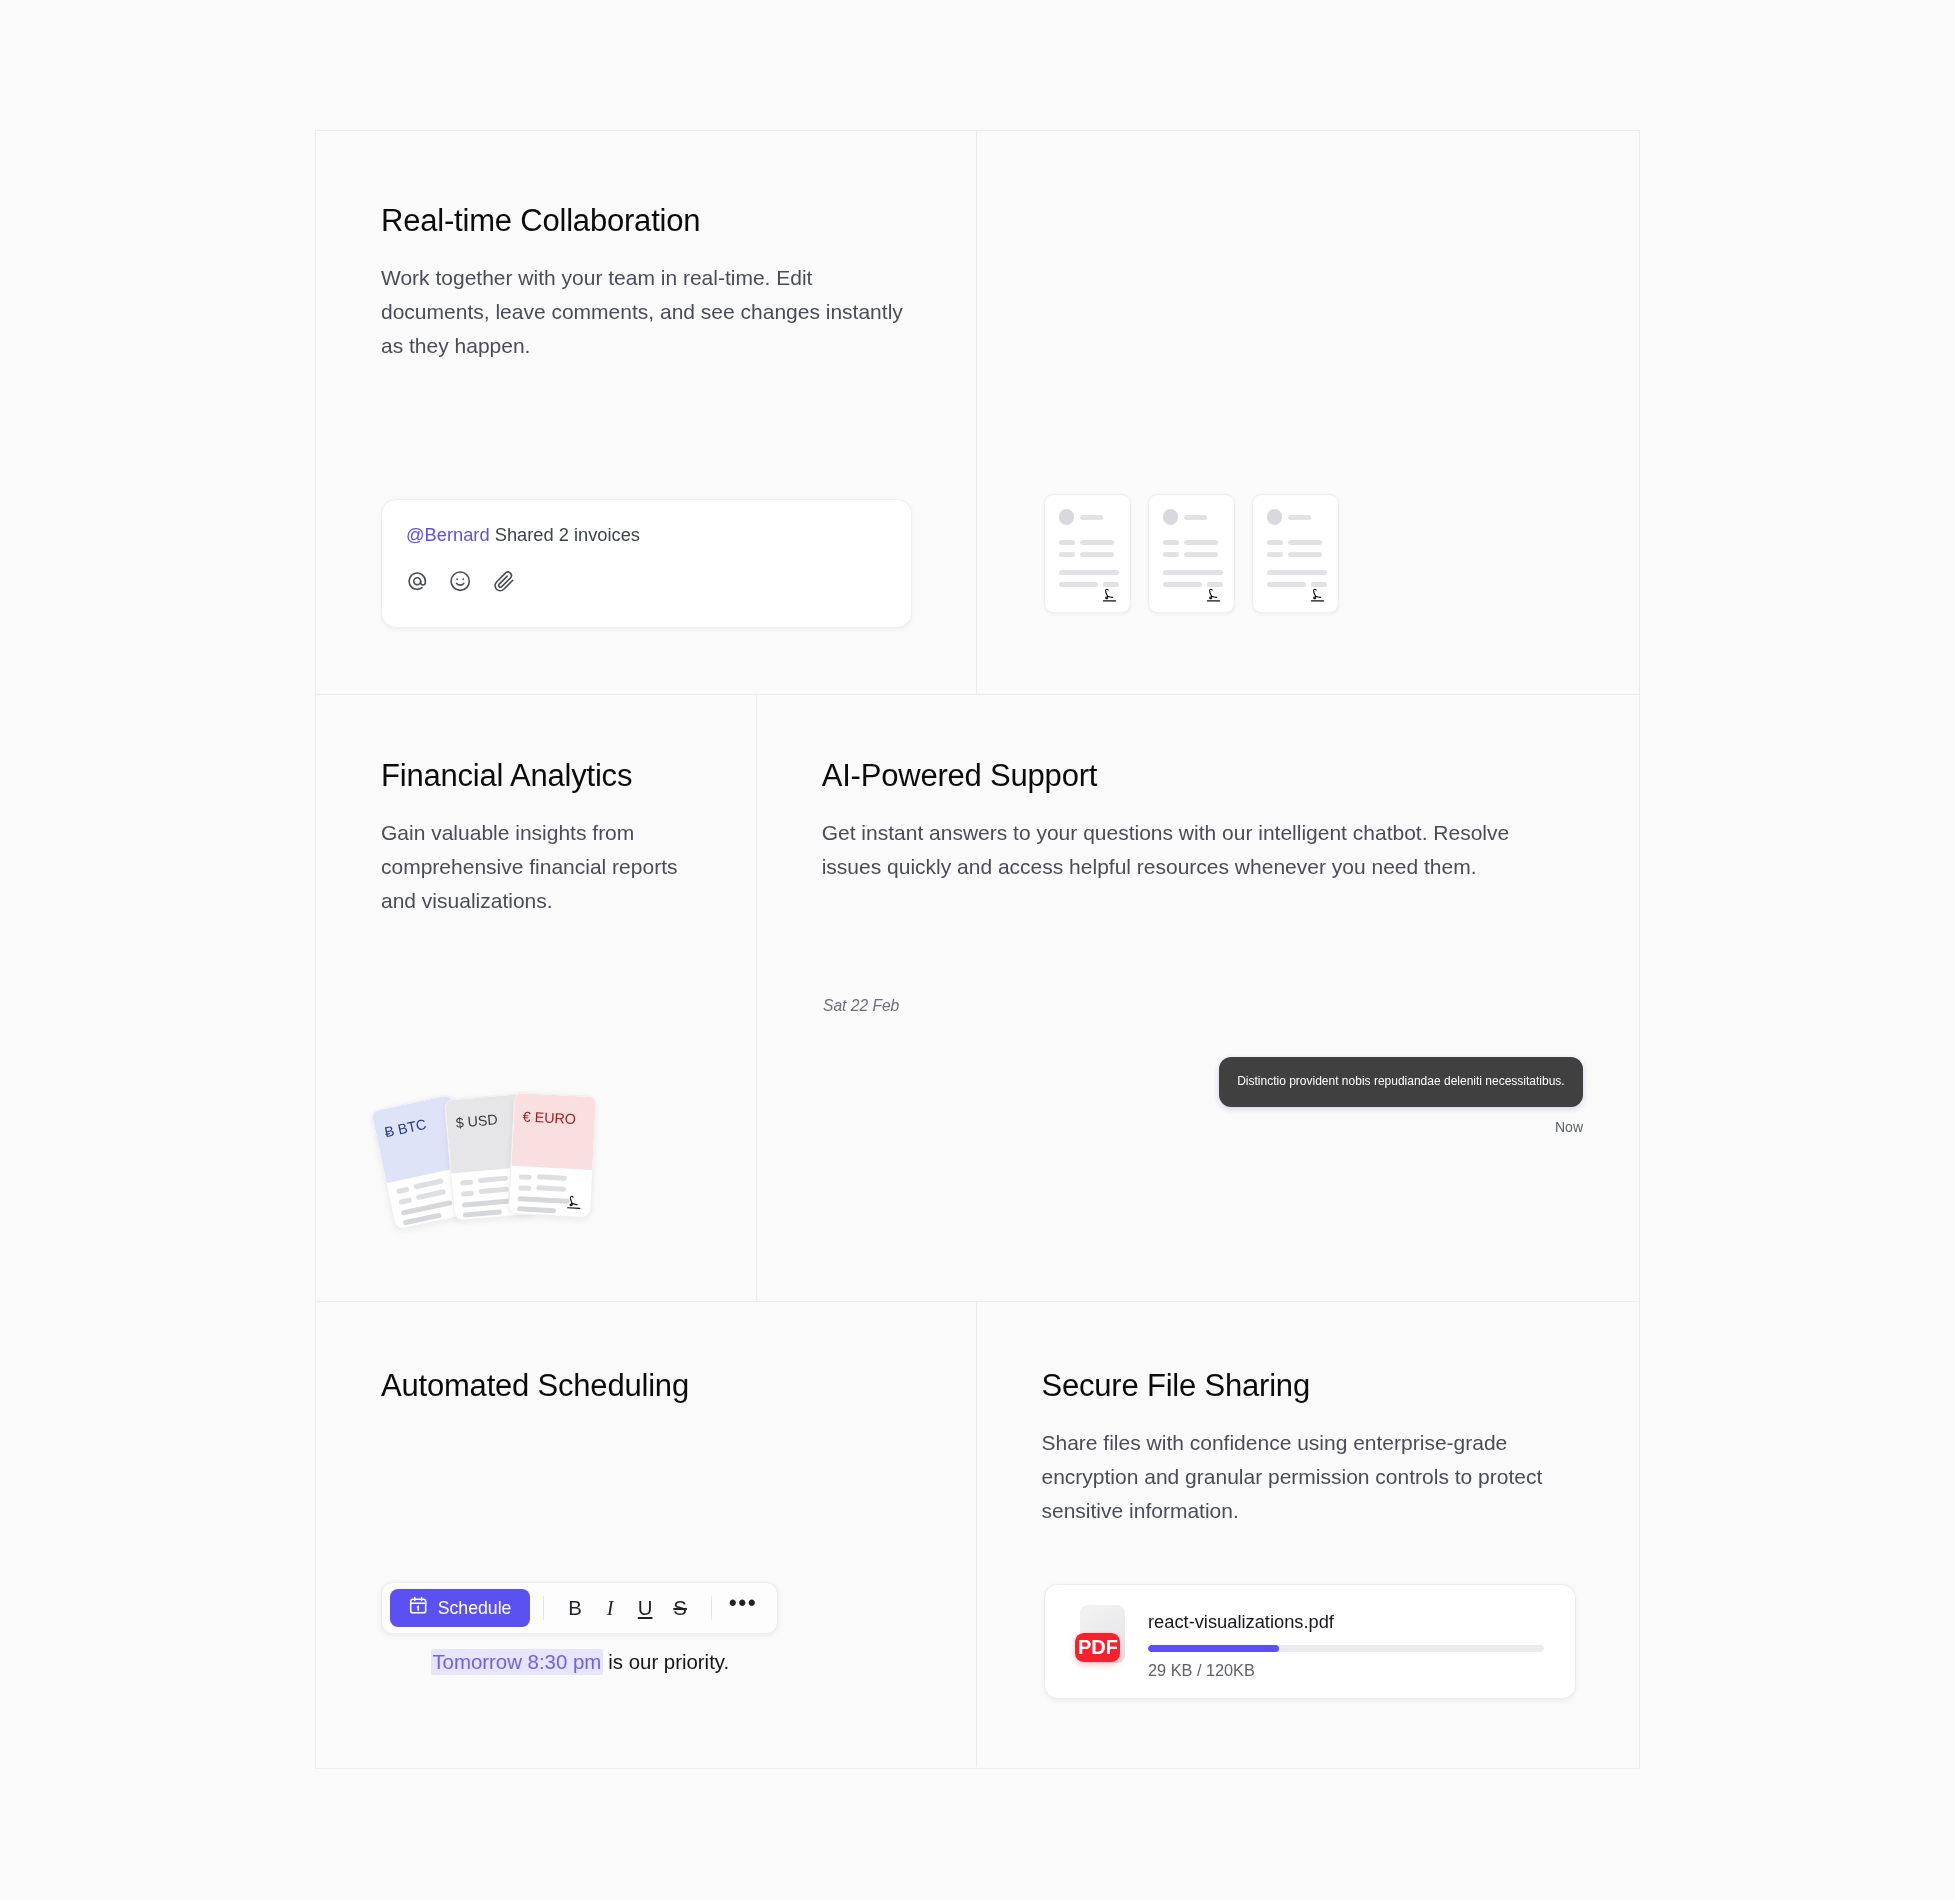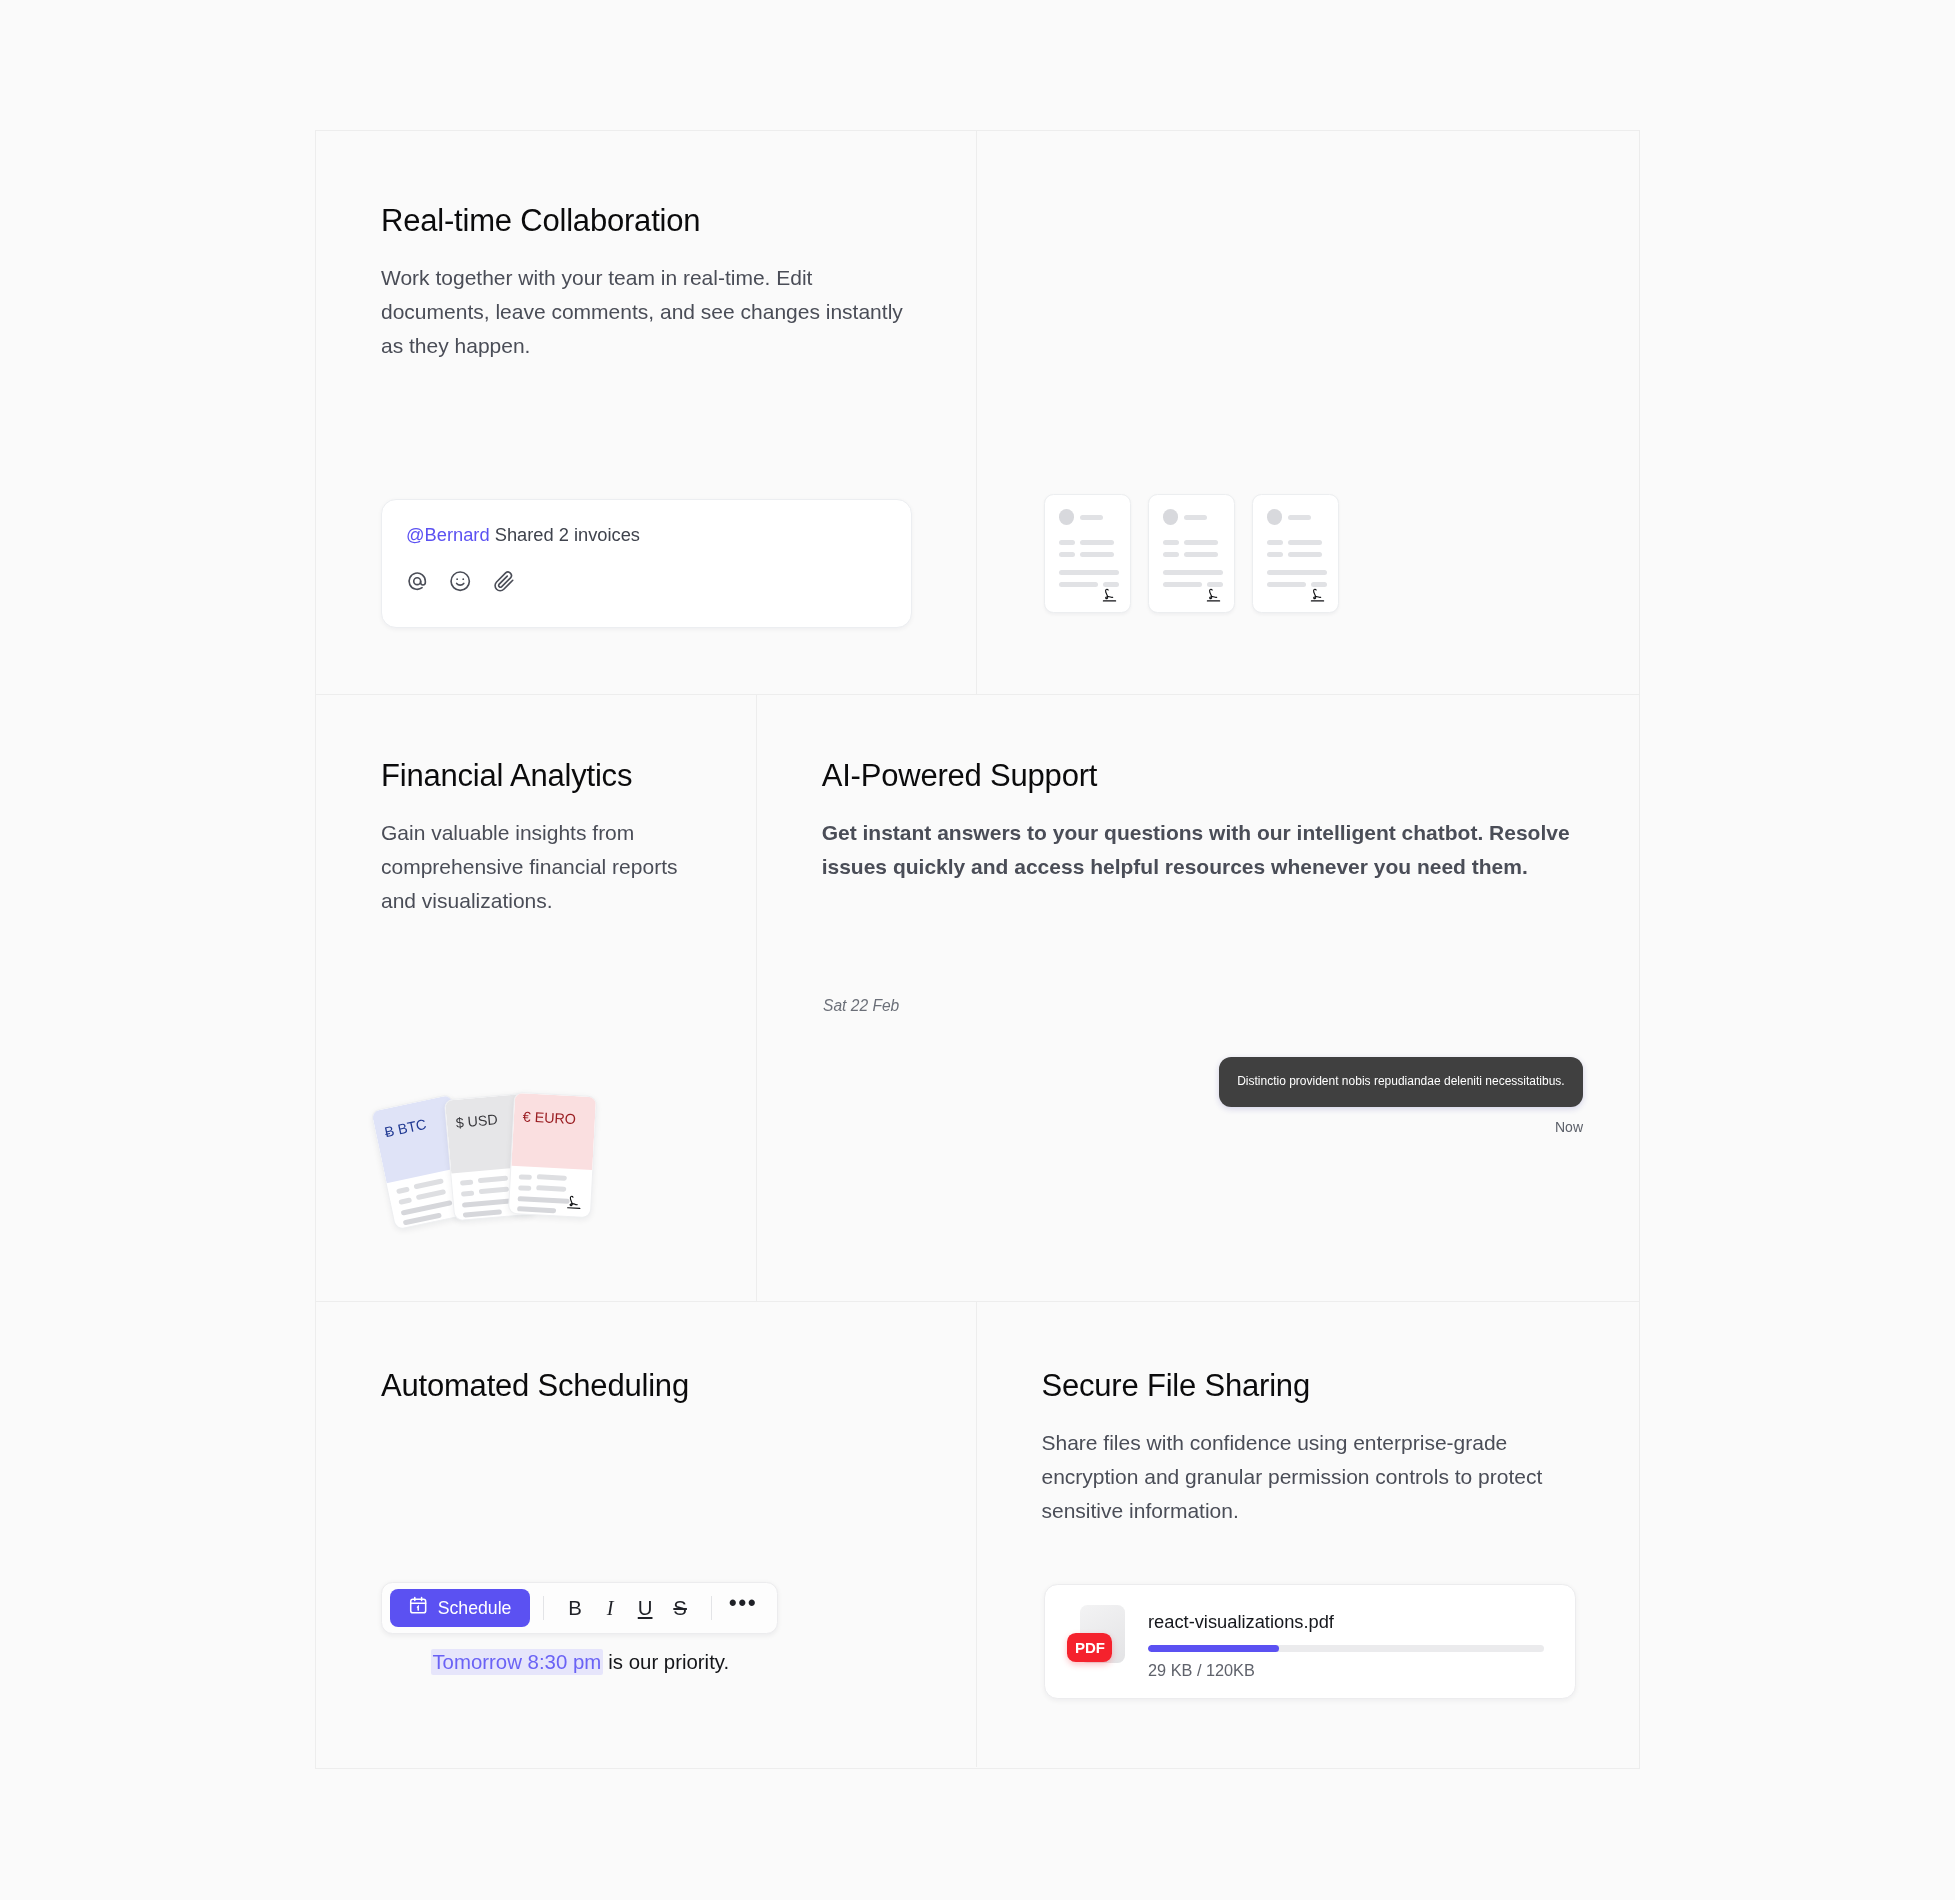--- a/index.html
+++ b/index.html
@@ -49,21 +49,21 @@
     font-size: 21px;
     color: #4a4d57;
     line-height: 1.62;
     font-weight: 400;
   }
 
   .r1c1 h3.card-title, .r1c2 h3.card-title { margin-top: 71px; }
   .r1c1 p.card-desc, .r1c2 p.card-desc { margin-top: 22px; max-width: 536px; }
   .r2c1 h3.card-title, .r2c2 h3.card-title { margin-top: 62px; }
   .r2c1 p.card-desc { margin-top: 22px; max-width: 326px; }
-  .r2c2 p.card-desc { margin-top: 22px; max-width: 767px; font-weight: bold; }
+  .r2c2 p.card-desc { margin-top: 22px; max-width: 767px; }
   .r3c1 h3.card-title, .r3c2 h3.card-title { margin-top: 65px; }
   .r3c1 p.card-desc, .r3c2 p.card-desc { margin-top: 22px; max-width: 536px; }
 
   
   .composer {
     position: absolute;
     left: 381px; top: 499px;
     width: 531px; height: 129px;
     background: #ffffff;
     border: 0.7px solid #eceef1;
@@ -228,24 +228,24 @@
     box-shadow: 0 1.4px 4.8px rgba(16,24,40,0.05);
   }
   .file-icon { position: absolute; left: 22.4px; top: 20.4px; width: 61px; height: 71px; }
   .file-sheet {
     position: absolute; left: 12.2px; top: 0;
     width: 45px; height: 58px;
     background: linear-gradient(150deg,#f3f3f4,#e3e3e5);
     border-radius: 7.5px;
   }
   .pdf-pill {
-    position: absolute; left: 0; top: 28px;
+    position: absolute; left: 8px; top: 28px;
     width: 45px; height: 28.5px;
     background: #f5222d; border-radius: 8.8px;
-    color: #fff; font-size: 15px; font-weight: 700;
+    color: #fff; font-size: 20px; font-weight: 700;
     display: flex; align-items: center; justify-content: center;
     box-shadow: 0 2.7px 6.8px rgba(245,34,45,0.28);
   }
   .file-name {
     position: absolute; left: 103px; top: 26px;
     font-size: 18.3px; color: #15171c;
   }
   .progress-track {
     position: absolute; left: 103px; top: 60px;
     width: 396px; height: 6.8px;

